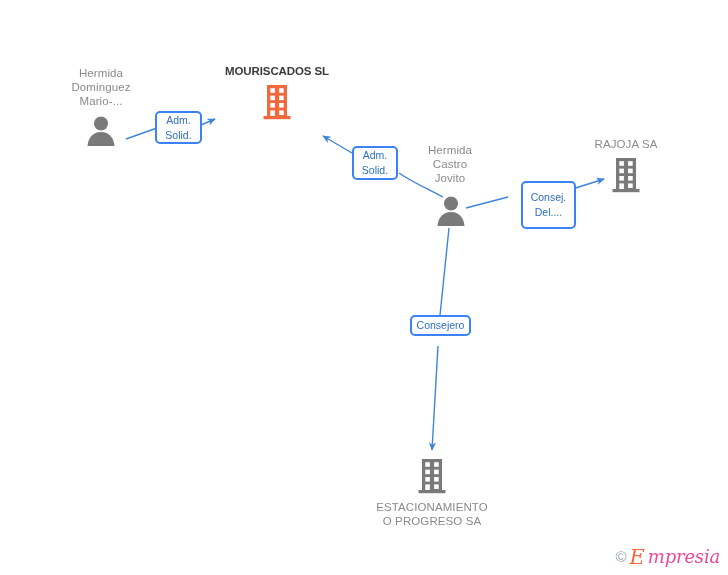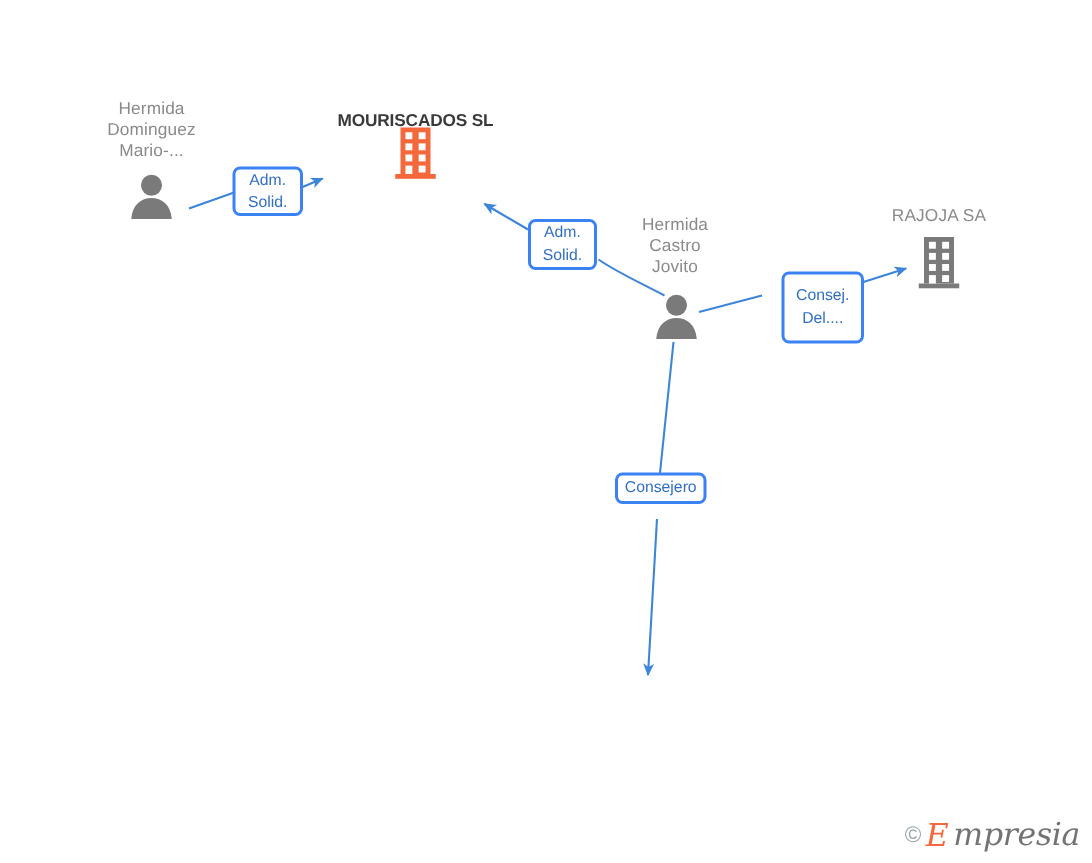--- a/index.html
+++ b/index.html
@@ -88,22 +88,22 @@
   #watermark .wm-e {
     color: #f4683c;
     font-size: 21px;
     font-style: italic;
     font-family: "DejaVu Serif", serif;
     line-height: 1;
     position: relative;
     top: 1px;
   }
   #watermark .wm-rest {
-    color: #737373;
-    font-size: 21px;
+    color: #ec4899;
+    font-size: 18px;
     font-style: italic;
     font-family: "DejaVu Serif", serif;
     line-height: 1;
     letter-spacing: -0.2px;
   }
 </style>
 </head>
 <body>
 
 <div id="canvas">
@@ -134,21 +134,21 @@
 Mario-...</div>
     <div class="node-icon" style="left:30px; top:48px; width:32px; height:32px;">
       <svg viewBox="0 0 32 32" width="32" height="32">
         <circle cx="16" cy="9.5" r="7" fill="#7a7a7a"></circle>
         <path d="M2.5,32 C3.2,22.5 9,18 16,18 C23,18 28.8,22.5 29.5,32 Z" fill="#7a7a7a"></path>
       </svg>
     </div>
   </div>
 
   <div class="node" style="left:214px; top:64px; width:126px; height:58px;">
-    <div class="node-label company-highlight" style="left:0; top:10px; width:126px;">MOURISCADOS SL</div>
+    <div class="node-label company-highlight" style="left:0; top:0; width:126px;">MOURISCADOS SL</div>
     <div class="node-icon" style="left:48px; top:20px; width:30px; height:36px;">
       <svg viewBox="0 0 30 36" width="30" height="36">
         <rect x="5" y="1" width="20" height="31" fill="#f4683c"></rect>
         <rect x="1.5" y="32" width="27" height="3.2" fill="#f4683c"></rect>
         <rect x="8.3" y="4.2" width="4.6" height="4.6" fill="#ffffff"></rect>
         <rect x="17.1" y="4.2" width="4.6" height="4.6" fill="#ffffff"></rect>
         <rect x="8.3" y="11.6" width="4.6" height="4.6" fill="#ffffff"></rect>
         <rect x="17.1" y="11.6" width="4.6" height="4.6" fill="#ffffff"></rect>
         <rect x="8.3" y="19" width="4.6" height="4.6" fill="#ffffff"></rect>
         <rect x="17.1" y="19" width="4.6" height="4.6" fill="#ffffff"></rect>
@@ -181,20 +181,38 @@
         <rect x="8.3" y="11.6" width="4.6" height="4.6" fill="#ffffff"></rect>
         <rect x="17.1" y="11.6" width="4.6" height="4.6" fill="#ffffff"></rect>
         <rect x="8.3" y="19" width="4.6" height="4.6" fill="#ffffff"></rect>
         <rect x="17.1" y="19" width="4.6" height="4.6" fill="#ffffff"></rect>
         <rect x="8.3" y="26.4" width="4.6" height="5.6" fill="#ffffff"></rect>
         <rect x="17.1" y="26.4" width="4.6" height="4.6" fill="#ffffff"></rect>
       </svg>
     </div>
   </div>
 
+  <div class="node" style="left:355px; top:458px; width:154px; height:72px;">
+    <div class="node-icon" style="left:62px; top:0px; width:30px; height:36px;">
+      <svg viewBox="0 0 30 36" width="30" height="36">
+        <rect x="5" y="1" width="20" height="31" fill="#7a7a7a"></rect>
+        <rect x="1.5" y="32" width="27" height="3.2" fill="#7a7a7a"></rect>
+        <rect x="8.3" y="4.2" width="4.6" height="4.6" fill="#ffffff"></rect>
+        <rect x="17.1" y="4.2" width="4.6" height="4.6" fill="#ffffff"></rect>
+        <rect x="8.3" y="11.6" width="4.6" height="4.6" fill="#ffffff"></rect>
+        <rect x="17.1" y="11.6" width="4.6" height="4.6" fill="#ffffff"></rect>
+        <rect x="8.3" y="19" width="4.6" height="4.6" fill="#ffffff"></rect>
+        <rect x="17.1" y="19" width="4.6" height="4.6" fill="#ffffff"></rect>
+        <rect x="8.3" y="26.4" width="4.6" height="5.6" fill="#ffffff"></rect>
+        <rect x="17.1" y="26.4" width="4.6" height="4.6" fill="#ffffff"></rect>
+      </svg>
+    </div>
+    <div class="node-label" style="left:0; top:42px; width:154px;">ESTACIONAMIENTO
+O PROGRESO SA</div>
+  </div>
 
   <div class="rel-box" style="left:155px; top:111px; width:47px; height:33px;">Adm.
 Solid.</div>
 
   <div class="rel-box" style="left:352px; top:146px; width:46px; height:34px;">Adm.
 Solid.</div>
 
   <div class="rel-box" style="left:521px; top:181px; width:55px; height:48px;">Consej.
 Del....</div>
 

